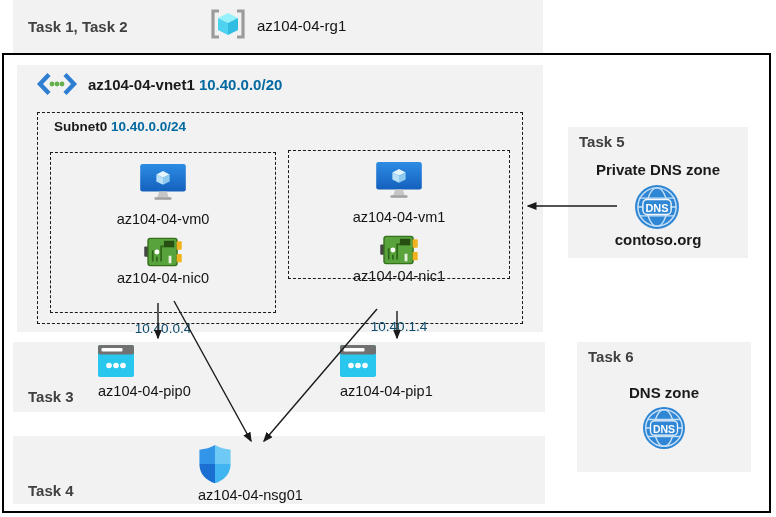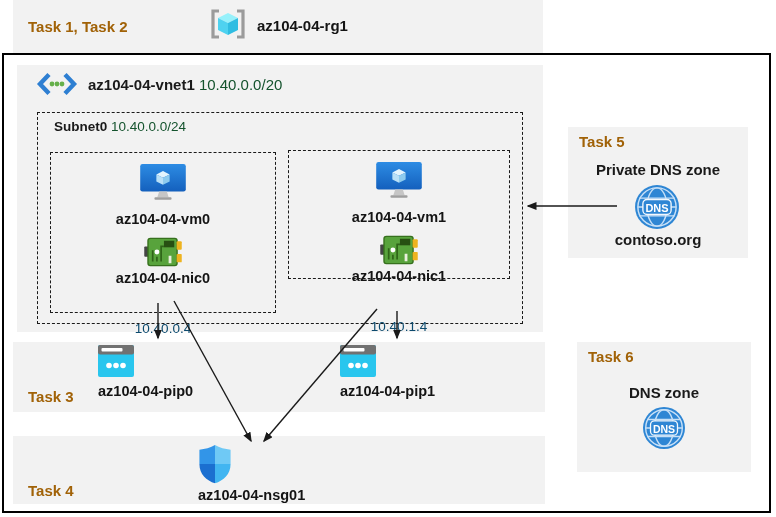--- a/index.html
+++ b/index.html
@@ -2,23 +2,23 @@
 <html><head>
 <meta charset="utf-8">
 <style>
   html,body{margin:0;padding:0;background:#fff;}
   .page{
     position:relative;width:776px;height:517px;background:#fff;
     font-family:"Liberation Sans","DejaVu Sans",sans-serif;color:#1a1a1a;
     overflow:hidden;
   }
   .band{position:absolute;background:#f2f2f2;}
-  .task-label{color:#a16207;font-weight:700;font-size:15px;line-height:1;}
-  .res-label{font-weight:700;font-size:14.5px;color:#141414;line-height:1.15;}
-  .cidr{font-weight:400;color:#14532d;}
+  .task-label{color:#404040;font-weight:700;font-size:15px;line-height:1;}
+  .res-label{font-weight:400;font-size:14.5px;color:#141414;line-height:1.15;}
+  .cidr{font-weight:700;color:#0369a1;}
   .ip-label{font-size:13.5px;color:#0c4a6e;line-height:1.1;margin-top:36px;}
   .main-border{
     position:absolute;left:2px;top:53px;width:769px;height:460px;
     border:2px solid #000;box-sizing:border-box;background:transparent;
   }
   .top-band{left:13px;top:0;width:530px;height:53px;}
   .top-band .task-label{position:absolute;left:15px;top:19px;}
   .rg-icon{position:absolute;left:196px;top:9px;}
   .rg-name{position:absolute;left:244px;top:17px;font-size:15px;}
   .vnet-panel{position:absolute;left:17px;top:65px;width:526px;height:267px;background:#f2f2f2;}

